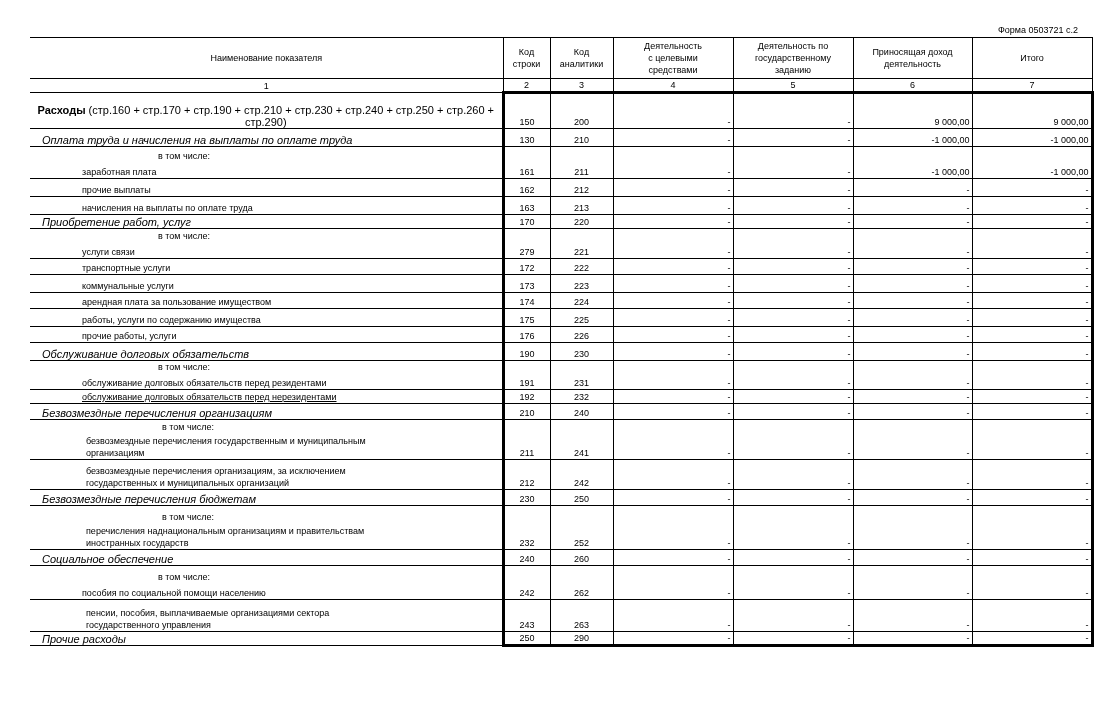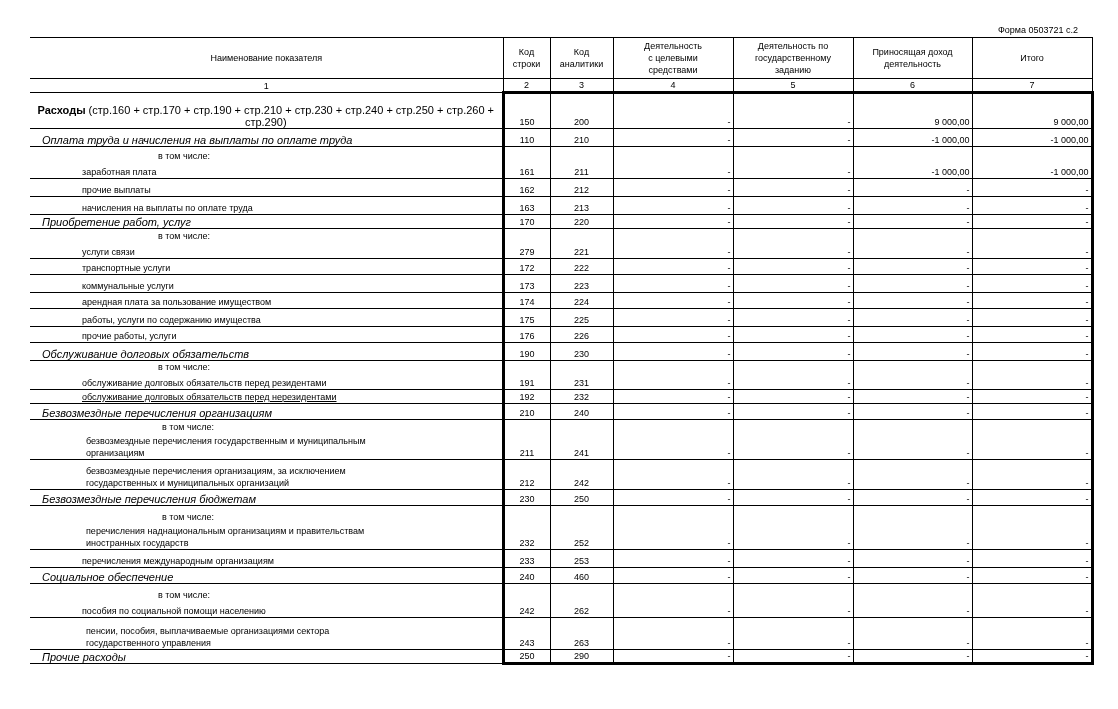--- a/index.html
+++ b/index.html
@@ -87,21 +87,21 @@
         <td class="name"><span class="title-bold">Расходы</span><span> (стр.160 + стр.170 + стр.190 + стр.210 + стр.230 + стр.240 + стр.250 + стр.260 + стр.290)</span></td>
         <td class="code tk-l tkc">150</td>
         <td class="code tkc">200</td>
         <td class="val tkc">-</td>
         <td class="val tkc">-</td>
         <td class="val tkc">9 000,00</td>
         <td class="val tk-r tkc">9 000,00</td>
       </tr>
       <tr style="height: 18px;">
         <td class="name section"><span>Оплата труда и начисления на выплаты по оплате труда</span></td>
-        <td class="code tk-l tkc">110</td>
+        <td class="code tk-l tkc">130</td>
         <td class="code tkc">210</td>
         <td class="val tkc">-</td>
         <td class="val tkc">-</td>
         <td class="val tkc">-1 000,00</td>
         <td class="val tk-r tkc">-1 000,00</td>
       </tr>
       <tr style="height: 32px;">
         <td class="name" style="padding-left: 52px;">
           <span class="multi sub-label" style="padding-left: 24px; margin-bottom: 4px;">в том числе:</span>
           <span class="multi">заработная плата</span>
@@ -292,35 +292,24 @@
           <span class="multi">перечисления наднациональным организациям и правительствам</span>
           <span class="multi">иностранных государств</span>
         </td>
         <td class="code tk-l tkc">232</td>
         <td class="code tkc">252</td>
         <td class="val tkc">-</td>
         <td class="val tkc">-</td>
         <td class="val tkc">-</td>
         <td class="val tk-r tkc">-</td>
       </tr>
-      <tr style="height: 18px;">
-        <td class="name" style="padding-left: 52px;">
-          <span class="multi">перечисления международным организациям</span>
-        </td>
-        <td class="code tk-l tkc">233</td>
-        <td class="code tkc">253</td>
-        <td class="val tkc">-</td>
-        <td class="val tkc">-</td>
-        <td class="val tkc">-</td>
-        <td class="val tk-r tkc">-</td>
-      </tr>
       <tr style="height: 16px;">
         <td class="name section"><span>Социальное обеспечение</span></td>
         <td class="code tk-l tkc">240</td>
-        <td class="code tkc">460</td>
+        <td class="code tkc">260</td>
         <td class="val tkc">-</td>
         <td class="val tkc">-</td>
         <td class="val tkc">-</td>
         <td class="val tk-r tkc">-</td>
       </tr>
       <tr style="height: 34px;">
         <td class="name" style="padding-left: 52px;">
           <span class="multi sub-label" style="padding-left: 24px; margin-bottom: 4px;">в том числе:</span>
           <span class="multi">пособия по социальной помощи населению</span>
         </td>

